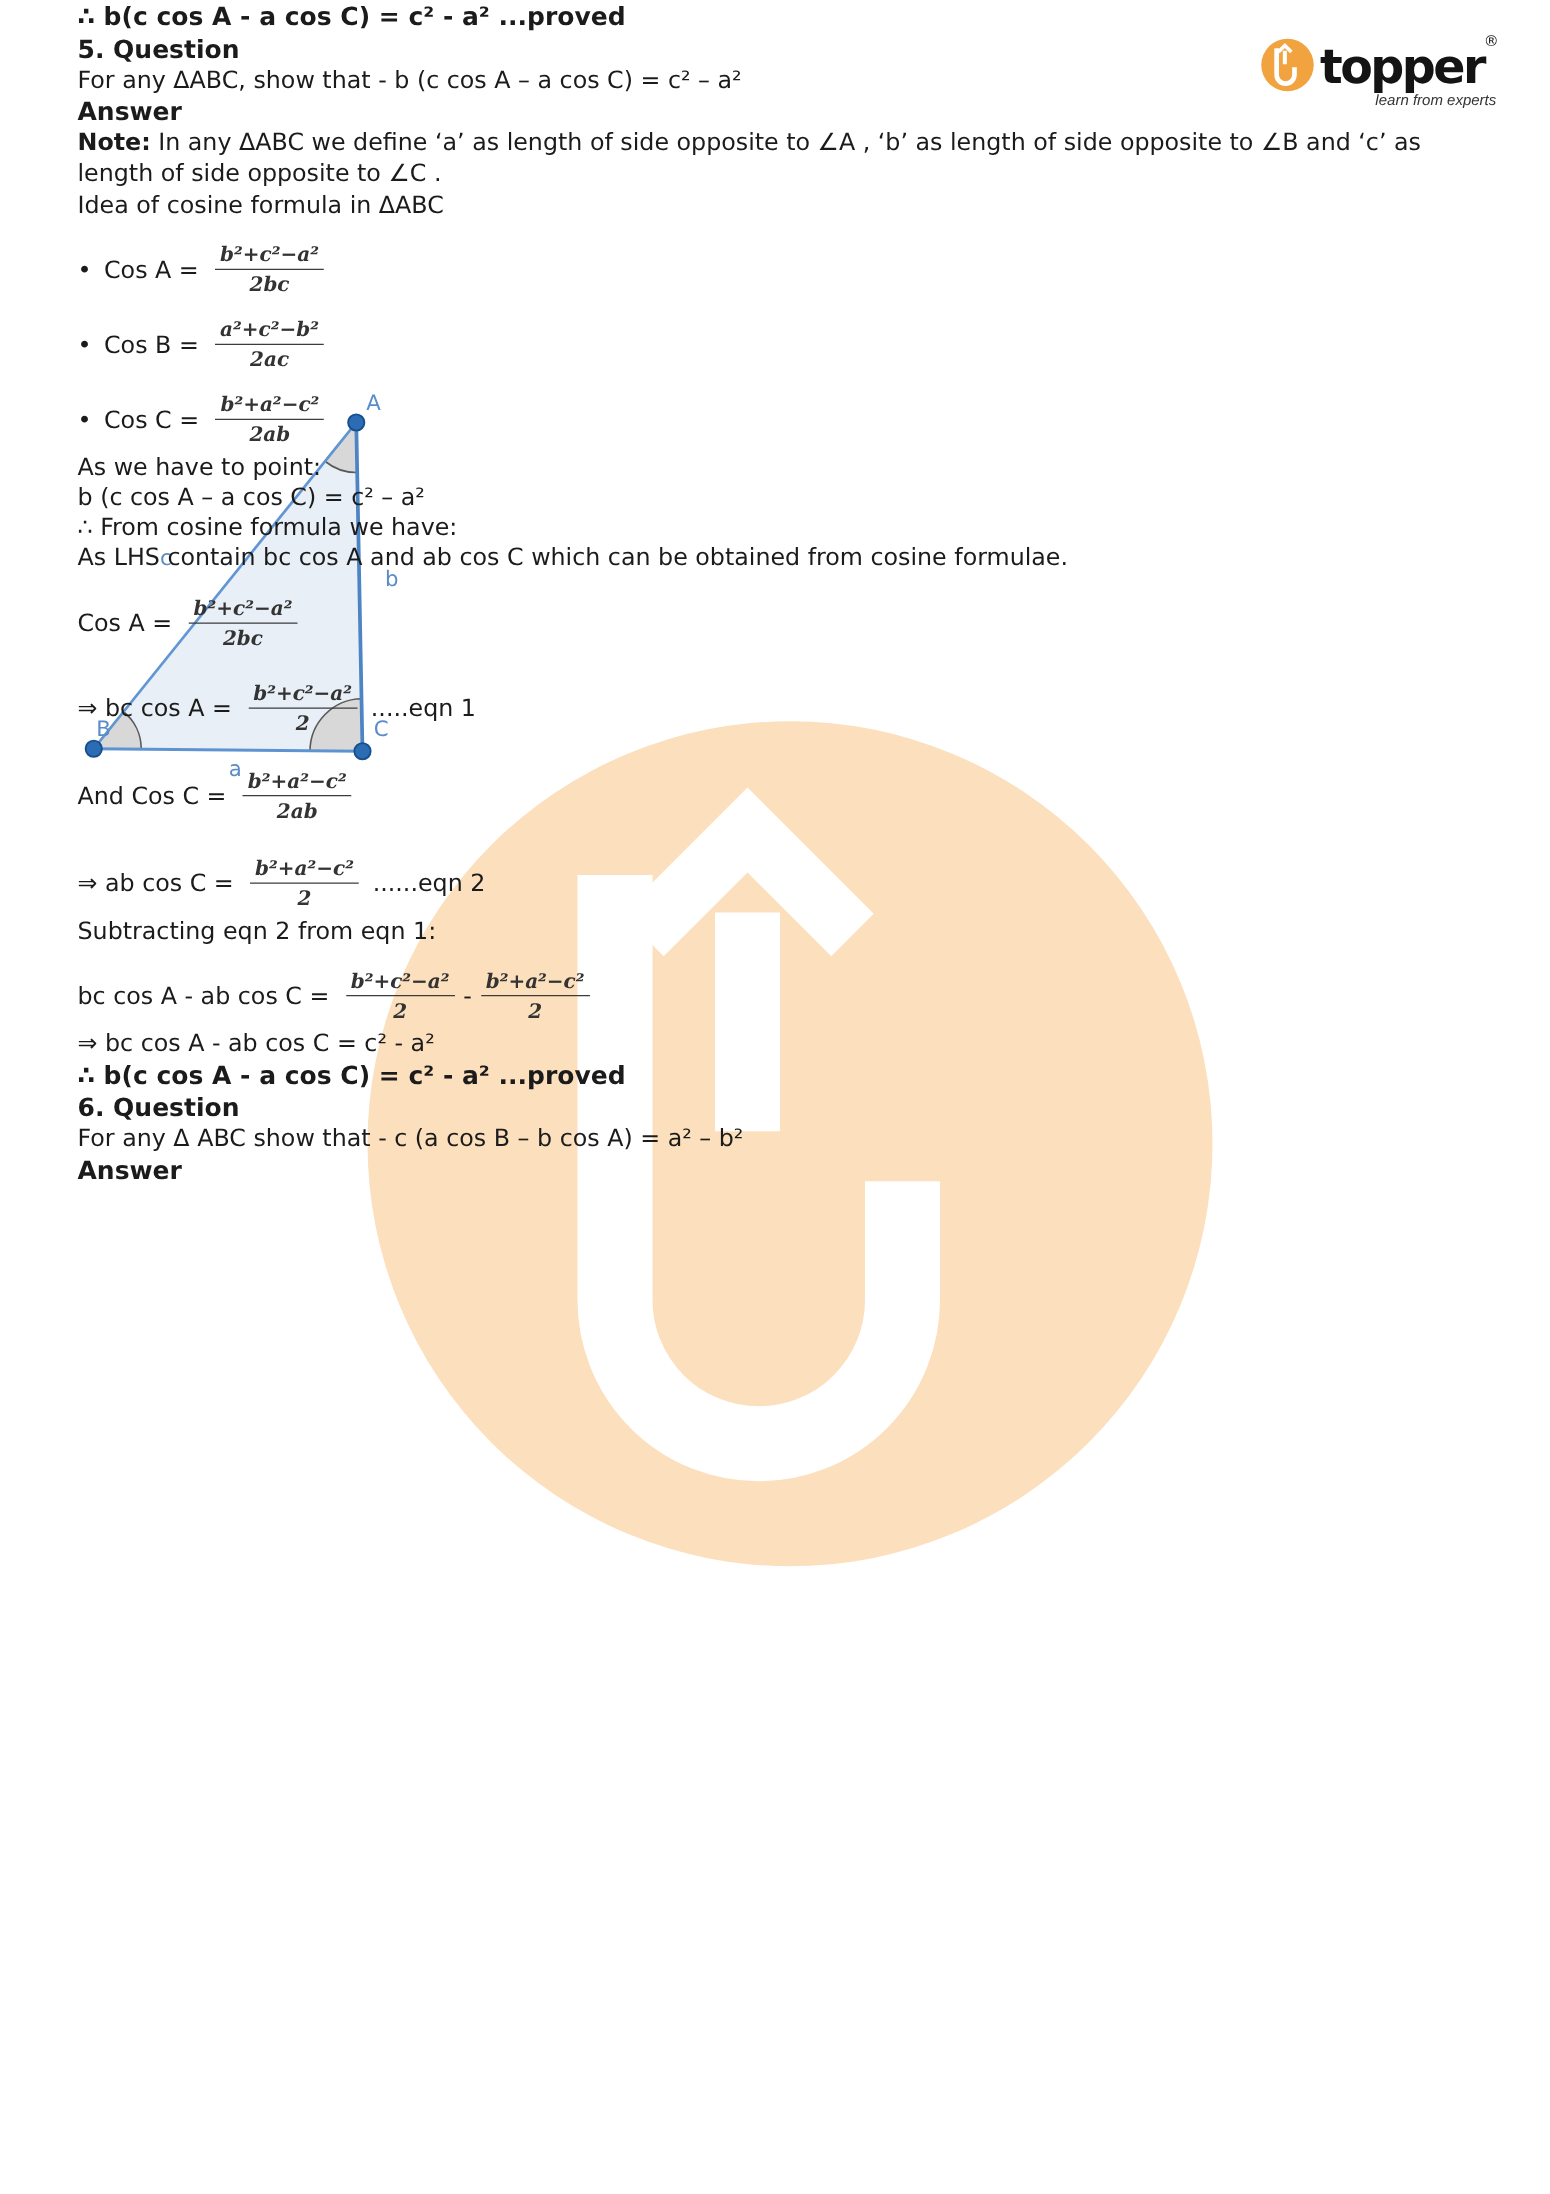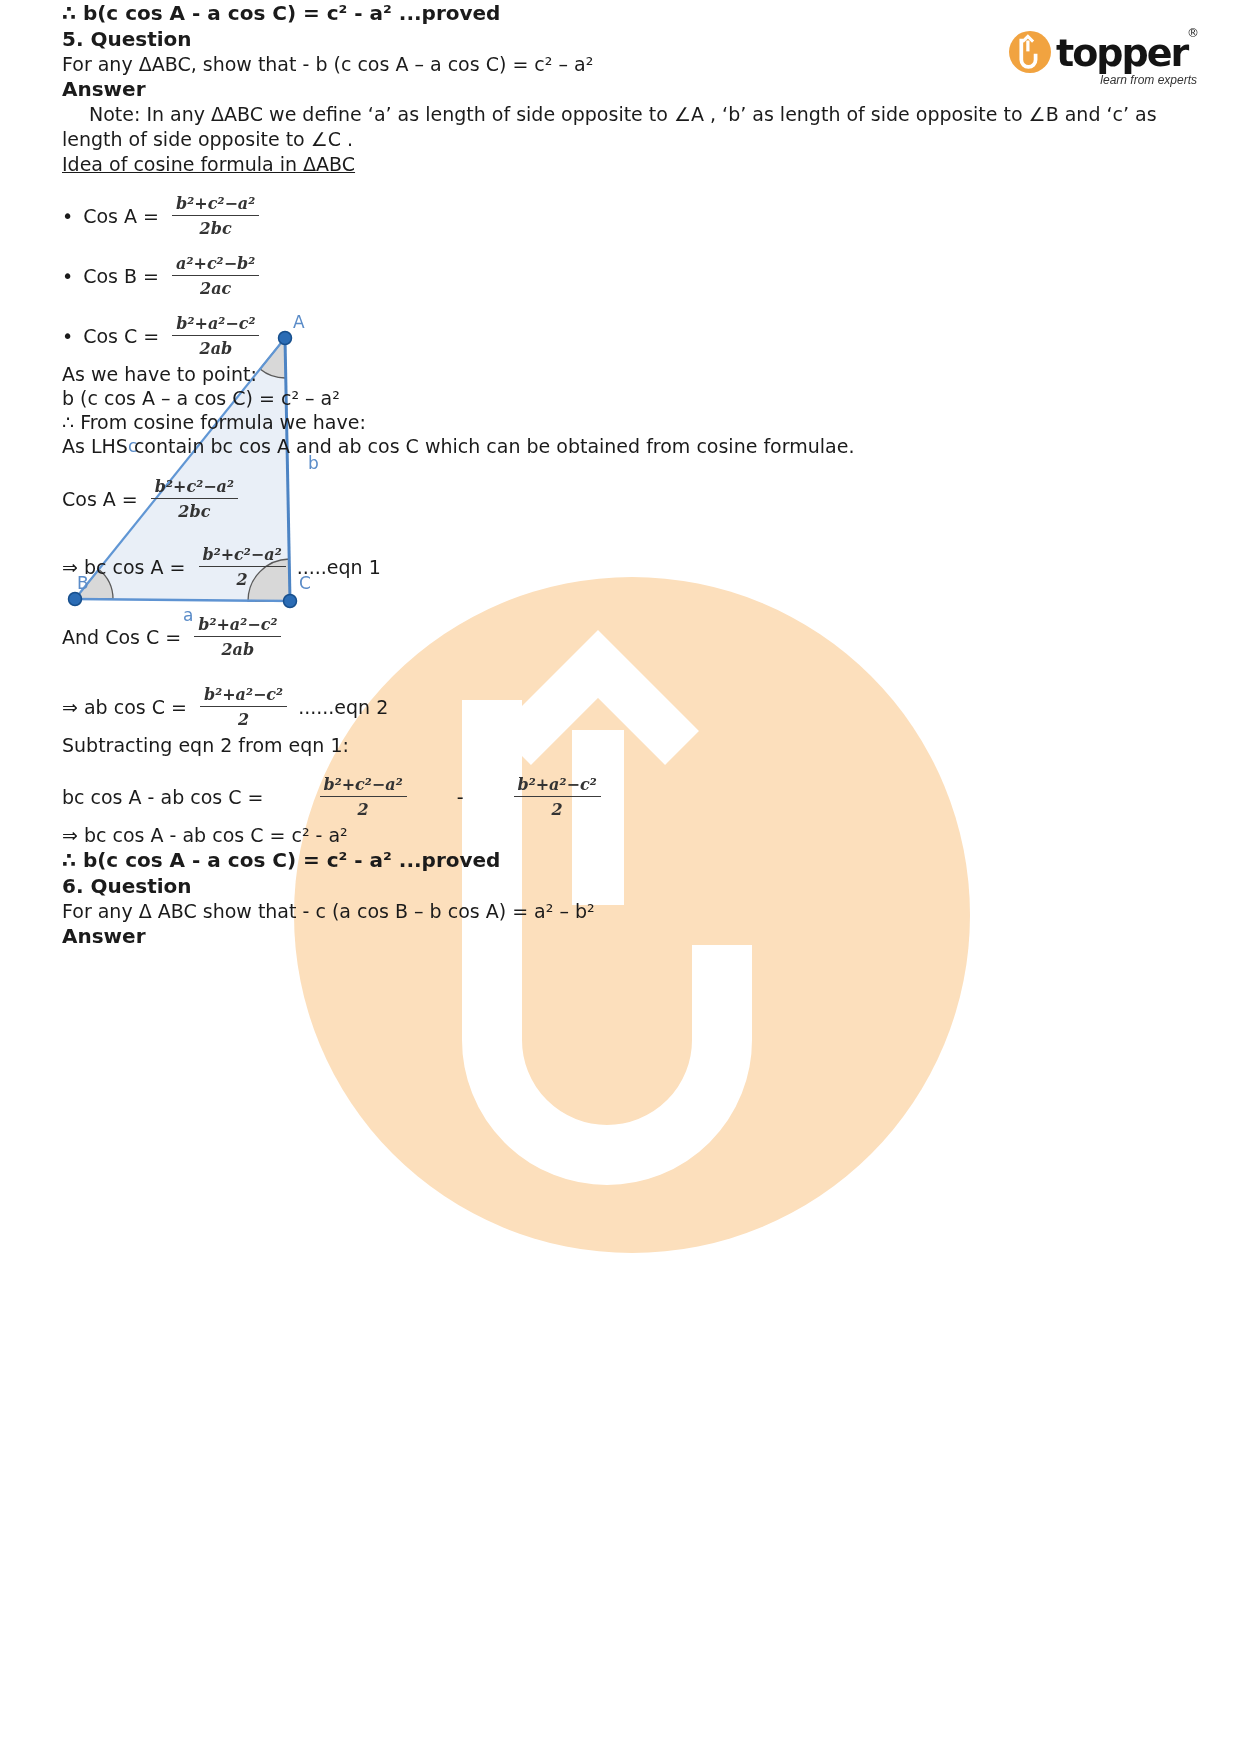--- a/index.html
+++ b/index.html
@@ -5,34 +5,34 @@
   html,body{margin:0;padding:0;background:#fff;}
   .page{position:relative;width:1240px;height:1755px;background:#ffffff;overflow:hidden;
         font-family:"DejaVu Sans",sans-serif;color:#1b1b1b;}
   .watermark{position:absolute;left:0;top:0;z-index:0;}
   .content{position:absolute;left:62px;top:0;width:1130px;z-index:1;}
   .content p{margin:0;}
   .line{font-size:19px;line-height:24px;}
   .boldline{font-size:20px;line-height:26px;font-weight:bold;}
   .heading{font-size:20px;line-height:26px;font-weight:bold;}
   .notepara{font-size:19px;line-height:25px;width:1125px;}
-  .notebold{font-weight:normal;margin-left:27px;}
+  .notebold{font-weight:bold;}
   .eqrow{display:flex;align-items:center;font-size:19px;height:52px;}
   .eqrow .lhs{white-space:pre;}
   .frac{display:inline-block;text-align:center;vertical-align:middle;margin:0 7px;}
   .frac .num{display:block;padding:0 4px 1px;border-bottom:1.6px solid #3c3c3c;}
   .frac .num,.frac .den{font-family:"DejaVu Serif",serif;font-style:italic;font-weight:bold;
         font-size:16px;line-height:20px;color:#333;}
   .bullet-dot{margin-right:10px;}
   .eq-tag{margin-left:4px;}
   .mt1{margin-top:55px;} .mt2{margin-top:15px;} .mt3{margin-top:17px;} .mt4{margin-top:16px;}
-  .mt5{margin-top:13px;} .mt6{margin-top:380px;} .mt7{margin-top:21px;text-decoration:underline;} .mt8{margin-top:14px;}
+  .mt5{margin-top:13px;} .mt6{margin-top:380px;} .mt7{margin-top:21px;} .mt8{margin-top:14px;}
   .mt9{margin-top:8px;} .mt10{margin-top:28px;} .mt11{margin-top:13px;} .mt12{margin-top:22px;}
   .mt13{margin-top:21px;} .mt14{margin-top:15px;} .mt15{margin-top:16px;} .mt16{margin-top:18px;}
-  .mt17{margin-top:2px;} .mt18{margin-top:14px;gap:43px;}
+  .mt17{margin-top:2px;} .mt18{margin-top:14px;}
   .figure{position:absolute;left:58px;top:282px;z-index:1;}
   .figure text{font-family:"DejaVu Sans",sans-serif;font-size:17px;fill:#5b8cc8;}
   .logo-mark{position:absolute;left:1007px;top:29px;z-index:2;}
   .logo-word{position:absolute;left:1056px;top:33px;z-index:2;font-size:38px;font-weight:bold;
         letter-spacing:-2px;color:#141414;line-height:40px;}
   .logo-reg{position:absolute;left:1187px;top:26px;z-index:2;font-size:12px;color:#222;}
   .logo-tagline{position:absolute;right:43px;top:73px;z-index:2;
         font-family:Liberation Sans, sans-serif;font-style:italic;font-size:12px;color:#333;}
 </style>
 </head>

